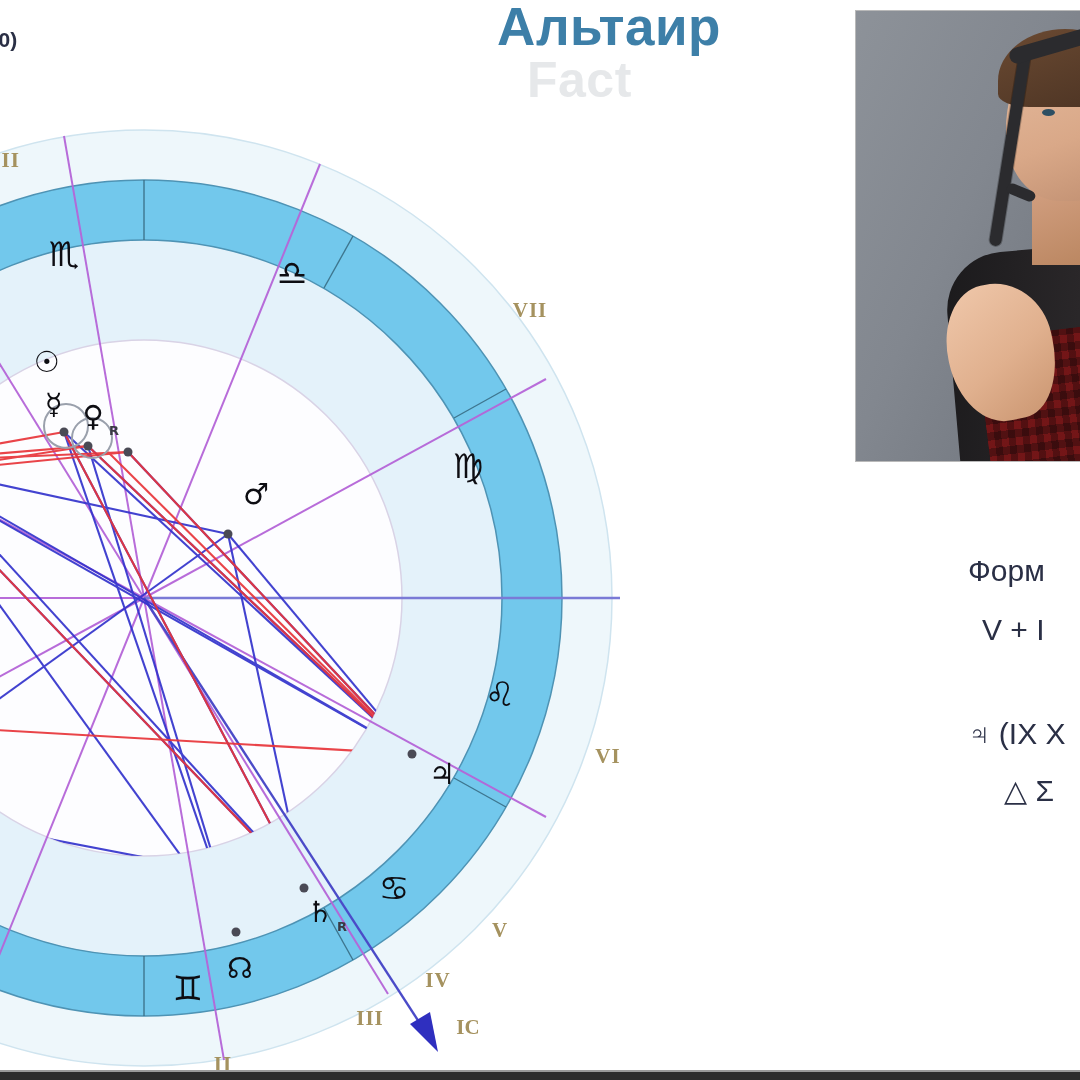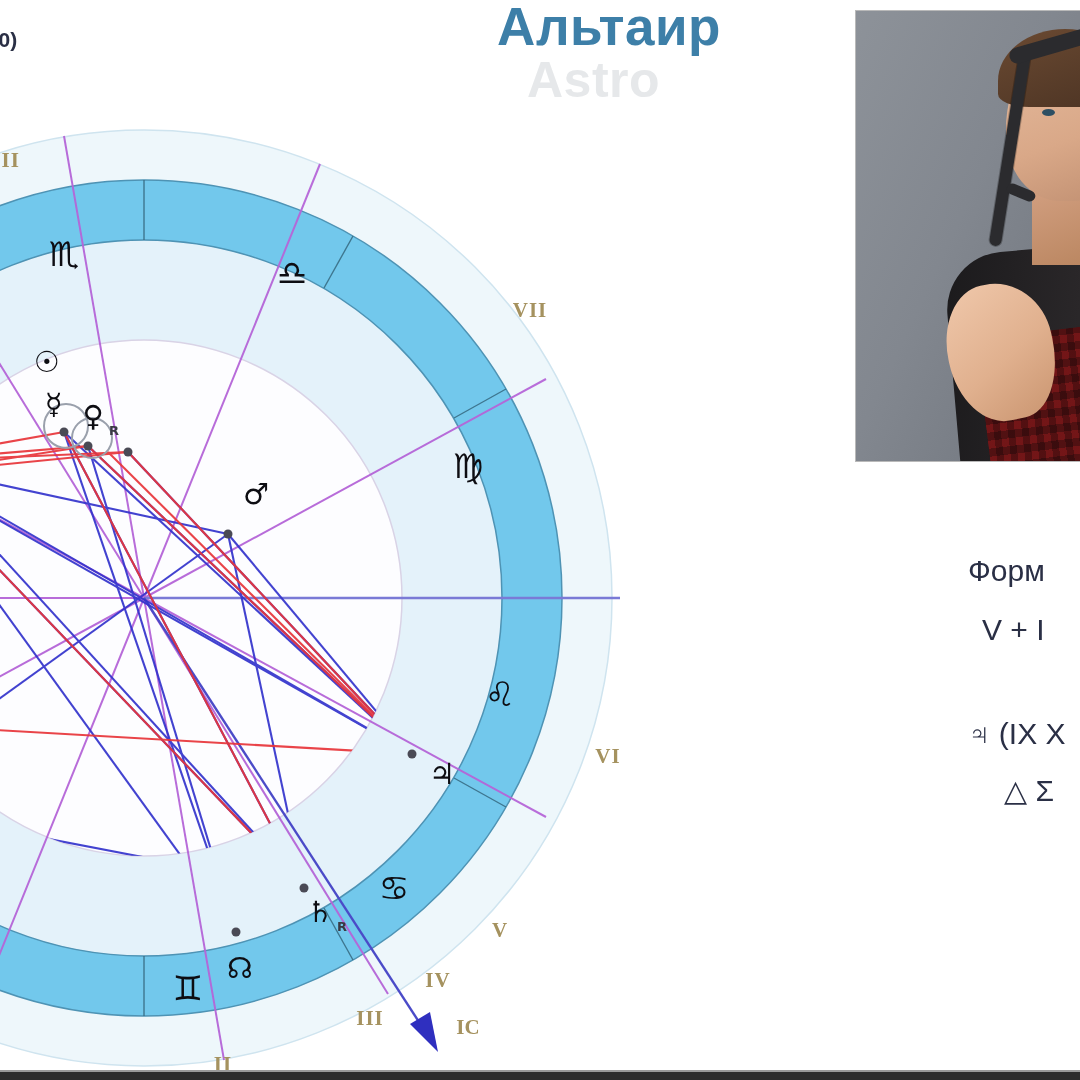--- a/index.html
+++ b/index.html
@@ -141,21 +141,21 @@
   <div class="birth-data">
     <div>0 (+03:00)</div>
     <div>-40°31')</div>
   </div>
 
   <div class="brand">
     <div class="brand-title">Альтаир</div>
     <div class="brand-watermark">
       <div class="brand-wm-row">
         <div style="width:26px"></div>
-        <span>Astro</span>
+        <span>Fact</span>
       </div>
     </div>
   </div>
 
   <div class="photo-frame">
     <div class="photo-bg"></div>
     <div class="ph-jacket"></div>
     <div class="ph-plaid"></div>
     <div class="ph-neck"></div>
     <div class="ph-head"></div>

